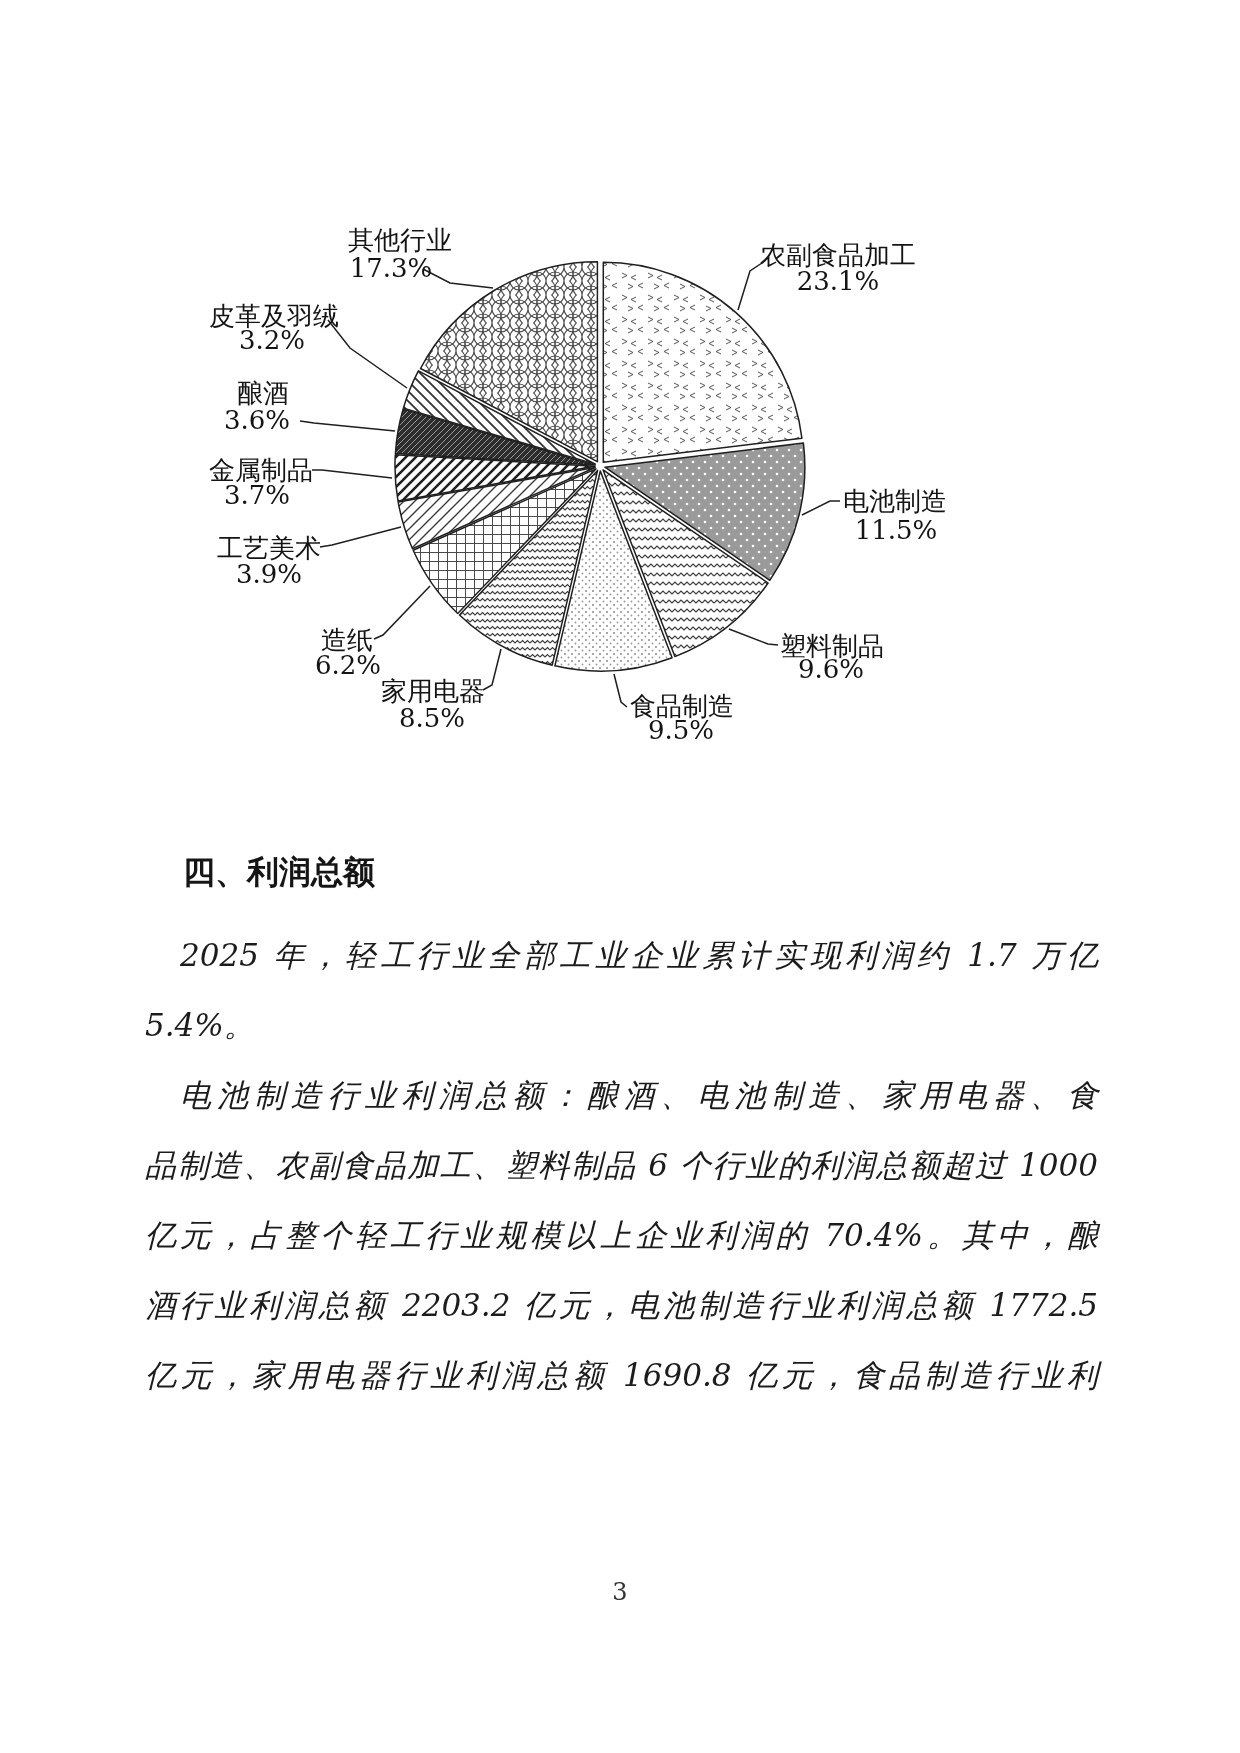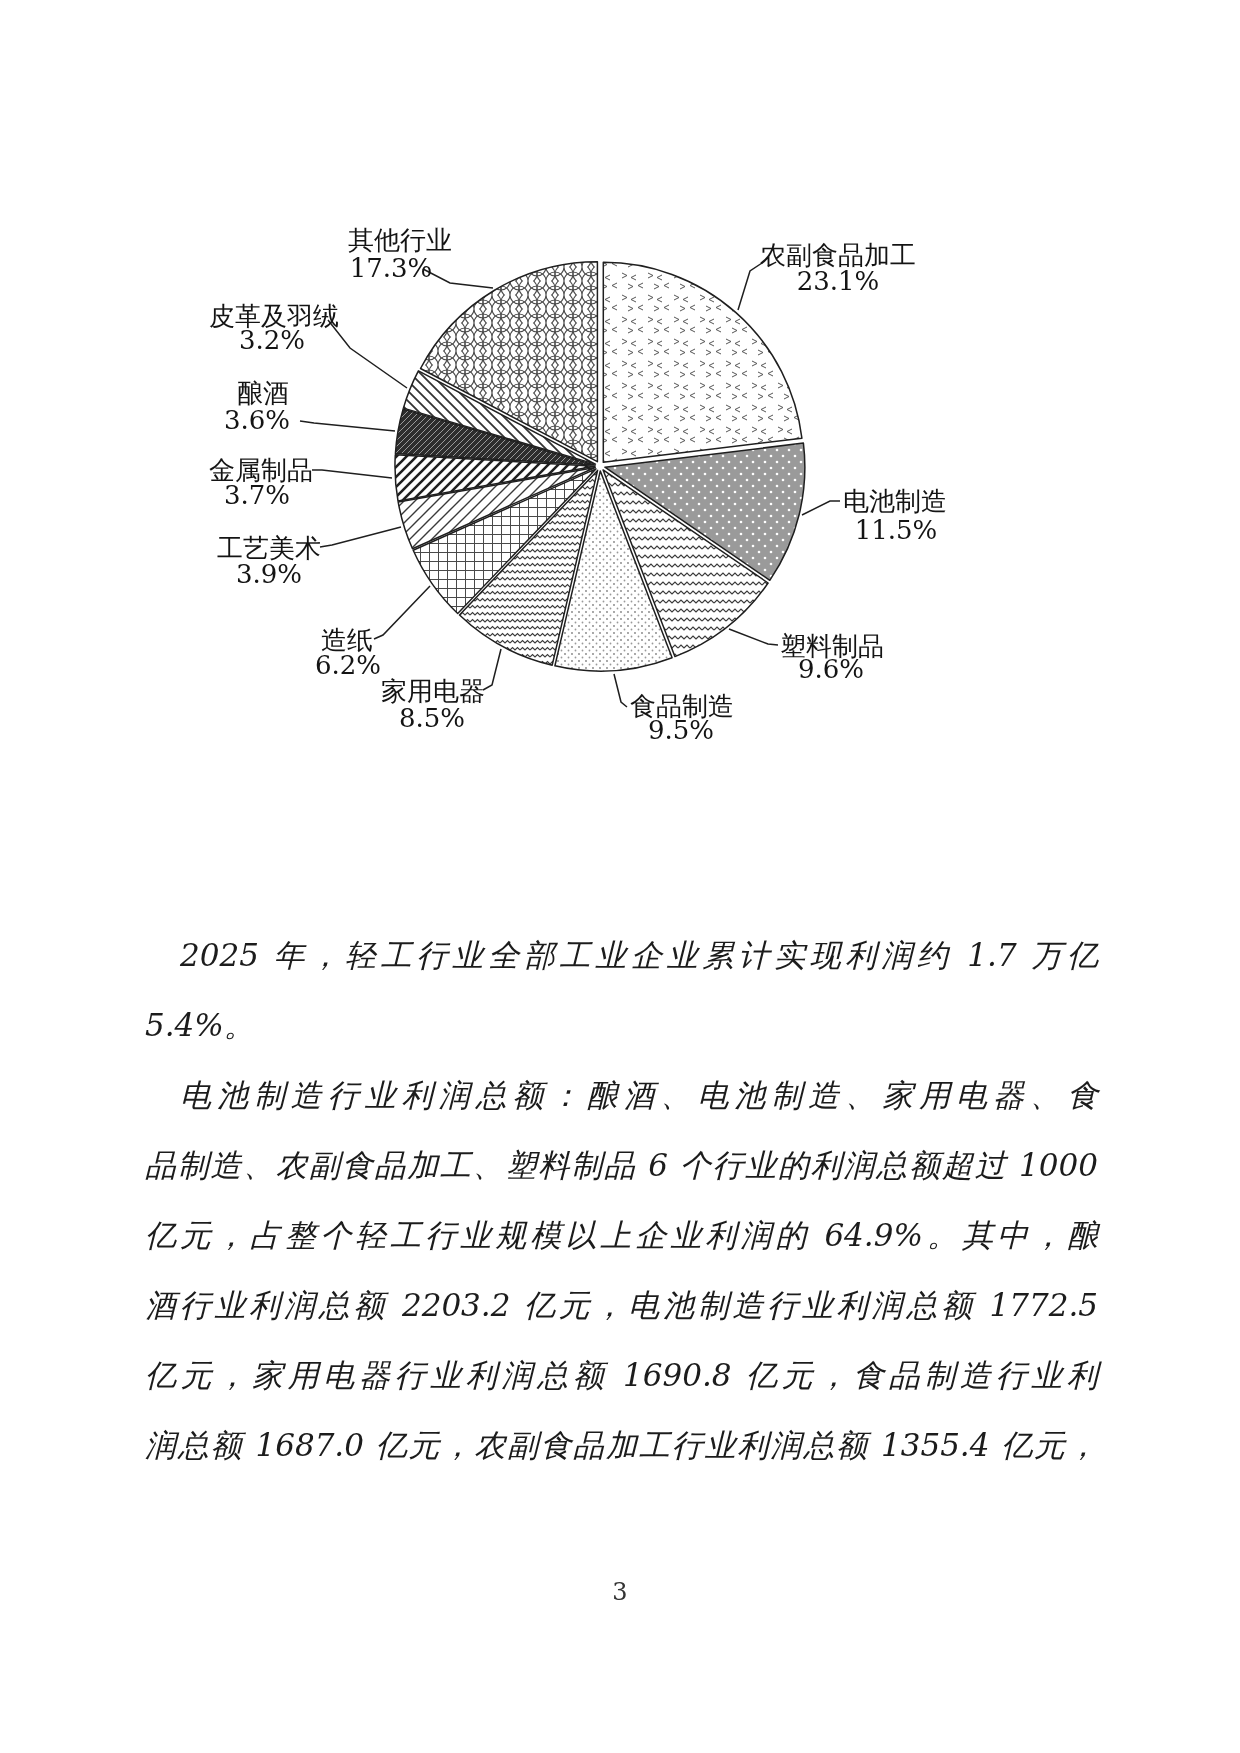--- a/index.html
+++ b/index.html
@@ -148,27 +148,27 @@
         <text x="113" y="210" text-anchor="middle" dominant-baseline="central" font-size="26" fill="#141414">酿酒</text>
         <text x="107" y="237" text-anchor="middle" dominant-baseline="central" font-size="26" fill="#141414">3.6%</text>
         <text x="124" y="133" text-anchor="middle" dominant-baseline="central" font-size="26" fill="#141414">皮革及羽绒</text>
         <text x="122" y="157" text-anchor="middle" dominant-baseline="central" font-size="26" fill="#141414">3.2%</text>
         <text x="250" y="57" text-anchor="middle" dominant-baseline="central" font-size="26" fill="#141414">其他行业</text>
         <text x="241" y="85" text-anchor="middle" dominant-baseline="central" font-size="26" fill="#141414">17.3%</text>
       </svg>
   </figure>
 
 
+  <h2 class="heading">四、利润总额</h2>
 
   <div class="body-text">
     <div class="tline indent">2025 年，轻工行业全部工业企业累计实现利润约 1.7 万亿</div>
     <div class="tline loose">5.4%。</div>
     <div class="tline indent">电池制造行业利润总额：酿酒、电池制造、家用电器、食</div>
     <div class="tline">品制造、农副食品加工、塑料制品 6 个行业的利润总额超过 1000</div>
-    <div class="tline">亿元，占整个轻工行业规模以上企业利润的 64.9%。其中，酿</div>
+    <div class="tline">亿元，占整个轻工行业规模以上企业利润的 70.4%。其中，酿</div>
     <div class="tline">酒行业利润总额 2203.2 亿元，电池制造行业利润总额 1772.5</div>
     <div class="tline">亿元，家用电器行业利润总额 1690.8 亿元，食品制造行业利</div>
-    <div class="tline">润总额 1687.0 亿元，农副食品加工行业利润总额 1355.4 亿元，</div>
   </div>
 
   <div class="pagenum">3</div>
 
 </div>
 
 </body></html>

